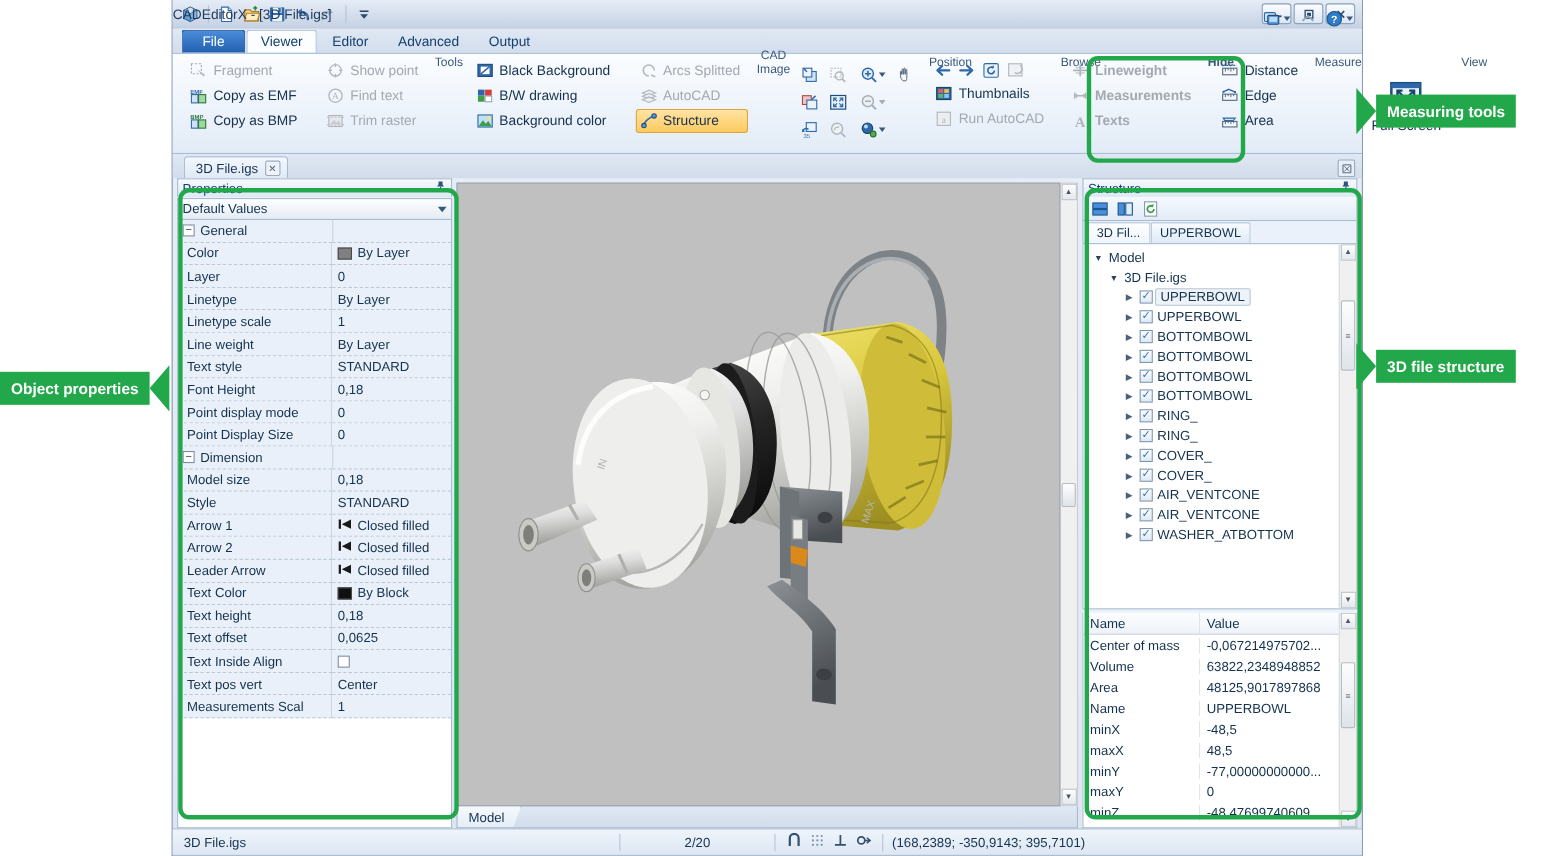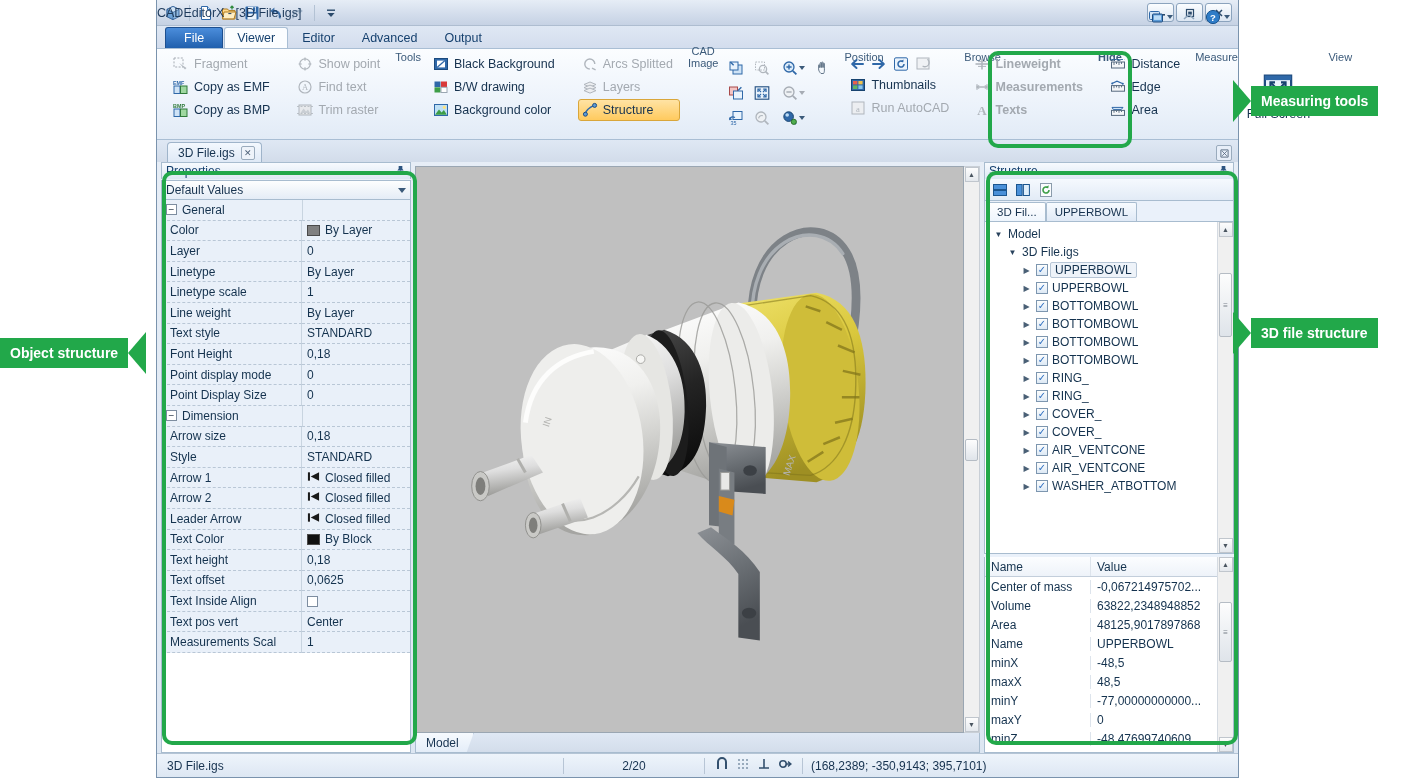--- a/index.html
+++ b/index.html
@@ -482,21 +482,21 @@
                 <path d="M10 12.2 13.6 13.8" stroke="#b0b6bd" stroke-width="1.4"></path>
               </svg>
             <span>Arcs Splitted</span>
           </div>
           <div class="bitem disabled">
             <svg class="icn" viewBox="0 0 16 16">
                 <path d="M2 5.5 8 3l6 2.5L8 8z" fill="#eceef1" stroke="#b0b6bd"></path>
                 <path d="M2 8.6 8 6.1l6 2.5L8 11.1z" fill="#eceef1" stroke="#b0b6bd"></path>
                 <path d="M2 11.6 8 9.1l6 2.5L8 14.1z" fill="#eceef1" stroke="#b0b6bd"></path>
               </svg>
-            <span>Layers</span>
+            <span>AutoCAD</span>
           </div>
           <div class="bitem toggled">
             <svg class="icn" viewBox="0 0 16 16">
                 <path d="M3 12c2-6 8-8 10-9" stroke="#2f68a8" stroke-width="1.5" fill="none"></path>
                 <circle cx="3.4" cy="12.2" r="2" fill="#5b9bd8" stroke="#204d80"></circle>
                 <circle cx="12.6" cy="3.4" r="2" fill="#5b9bd8" stroke="#204d80"></circle>
               </svg>
             <span>Structure</span>
           </div>
         </div>
@@ -807,21 +807,21 @@
 
         <div class="prow grp">
           <div class="pn" style="width:100%;flex:1;border-right:none;">
             <span class="expander">−</span>
             <span>Dimension</span>
           </div>
           <div class="pv" style="flex:0 0 108px;border-left:1px solid #c8d4e0;"></div>
         </div>
 
         <div class="prow">
-          <div class="pn">Arrow size</div>
+          <div class="pn">Model size</div>
           <div class="pv">0,18</div>
         </div>
         <div class="prow">
           <div class="pn">Style</div>
           <div class="pv">STANDARD</div>
         </div>
         <div class="prow">
           <div class="pn">Arrow 1</div>
           <div class="pv">
             <span>
@@ -1234,15 +1234,15 @@
   <span class="tri"></span>
   <span class="body">Measuring tools</span>
 </div>
 
 <div class="callout left" style="left:1233px;top:312px;">
   <span class="tri"></span>
   <span class="body">3D file structure</span>
 </div>
 
 <div class="callout right" style="left:0px;top:332px;">
-  <span class="body">Object structure</span>
+  <span class="body">Object properties</span>
   <span class="tri"></span>
 </div>
 
 </body></html>

